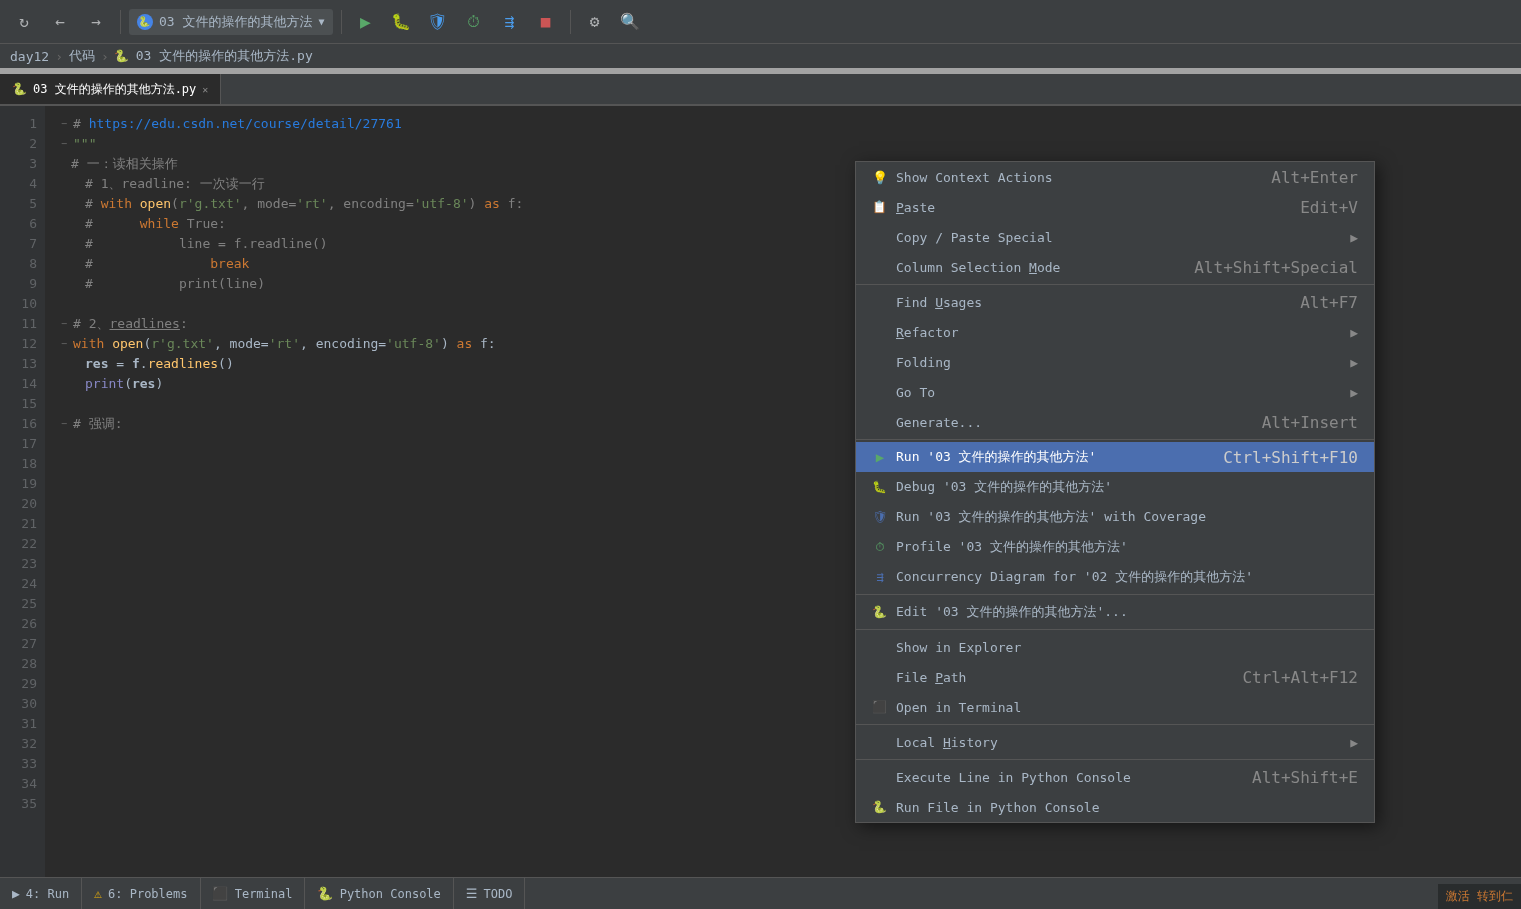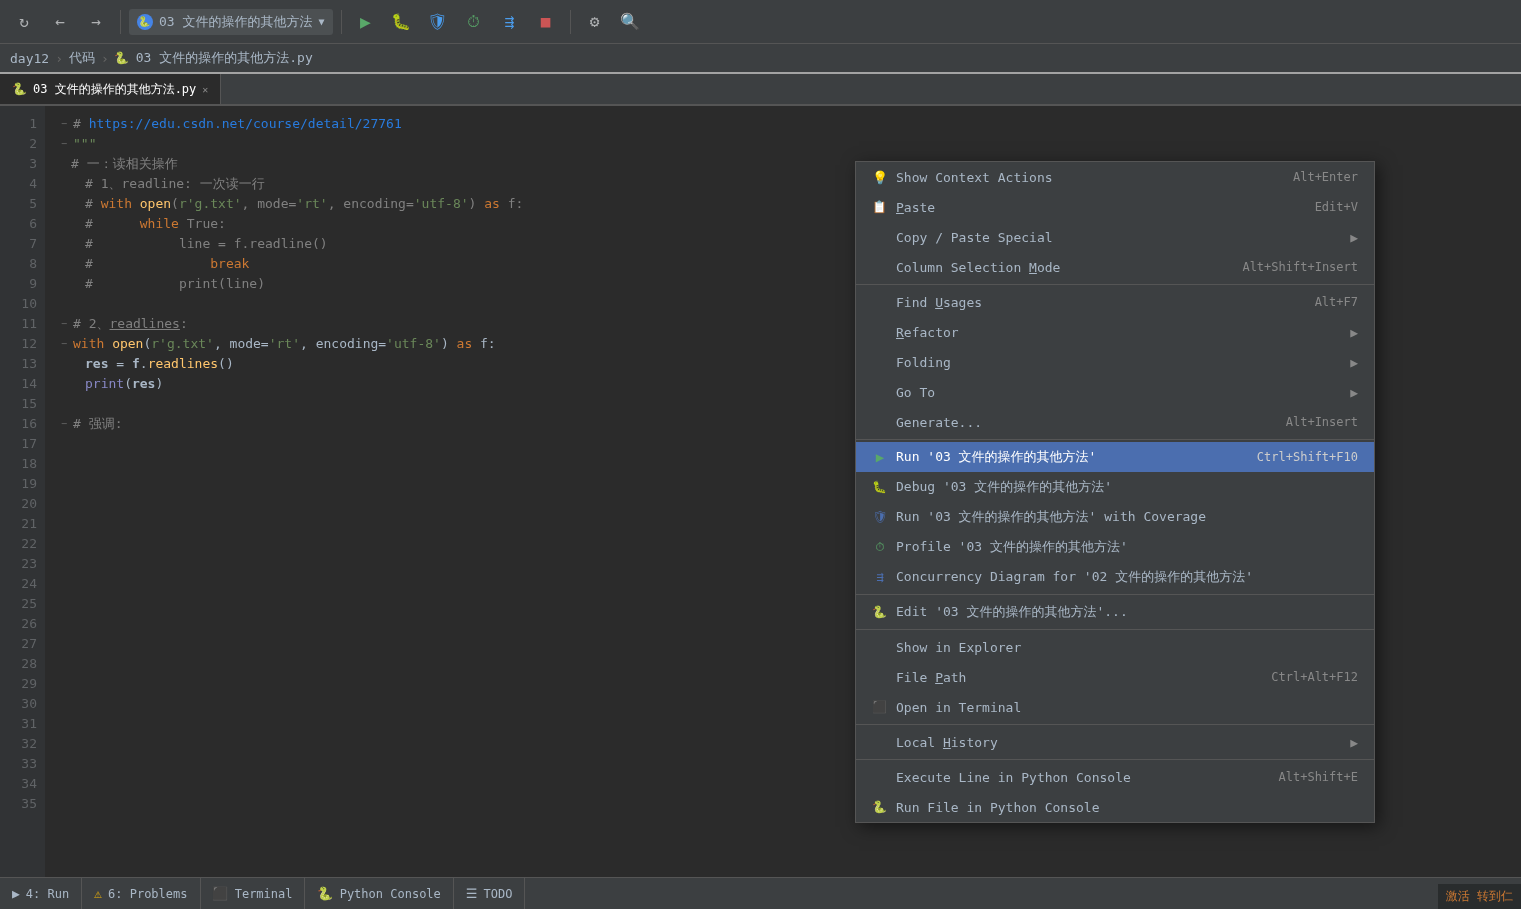--- a/index.html
+++ b/index.html
@@ -69,21 +69,21 @@
     
     .breadcrumb {
       background: #3c3f41;
       height: 30px;
       display: flex;
       align-items: center;
       padding: 0 10px;
       font-size: 13px;
       color: #a9b7c6;
       gap: 6px;
-      border-bottom: 2px solid #a3a3a3;
+      border-bottom: 6px solid #a3a3a3;
     }
     .breadcrumb-sep { color: #666; }
 
     
     .tab-bar {
       background: #3c3f41;
       height: 32px;
       display: flex;
       align-items: flex-end;
       border-bottom: 2px solid #555;
@@ -222,21 +222,21 @@
       position: relative;
       gap: 8px;
     }
     .menu-item.active-item {
       background: #4b6eaf;
       color: #ffffff;
     }
     .menu-item .shortcut {
       margin-left: auto;
       color: #888;
-      font-size: 12px;
+      font-size: 16px;
     }
     .menu-item.active-item .shortcut { color: #ccc; }
     .menu-item .arrow {
       margin-left: auto;
       color: #888;
     }
     .menu-separator {
       height: 1px;
       background: #555;
       margin: 2px 0;
@@ -435,21 +435,21 @@
 
     <div class="menu-item">
       <span class="menu-icon"></span>
       <span class="label">Copy / Paste Special</span>
       <span class="arrow">▶</span>
     </div>
 
     <div class="menu-item">
       <span class="menu-icon"></span>
       <span class="label">Column Selection <span class="underline">M</span>ode</span>
-      <span class="shortcut">Alt+Shift+Insert</span>
+      <span class="shortcut">Alt+Shift+Special</span>
     </div>
     <div class="menu-separator"></div>
 
     <div class="menu-item">
       <span class="menu-icon"></span>
       <span class="label">Find <span class="underline">U</span>sages</span>
       <span class="shortcut">Alt+F7</span>
     </div>
 
     <div class="menu-item">

